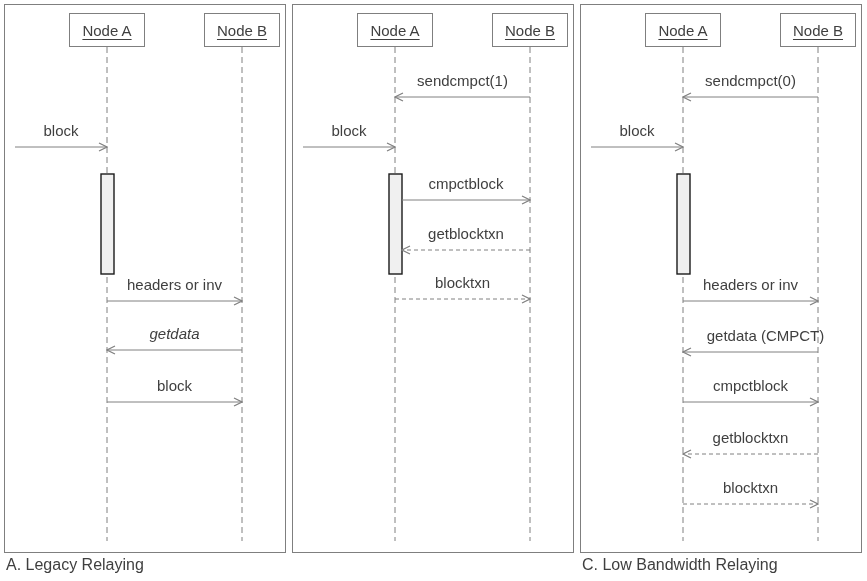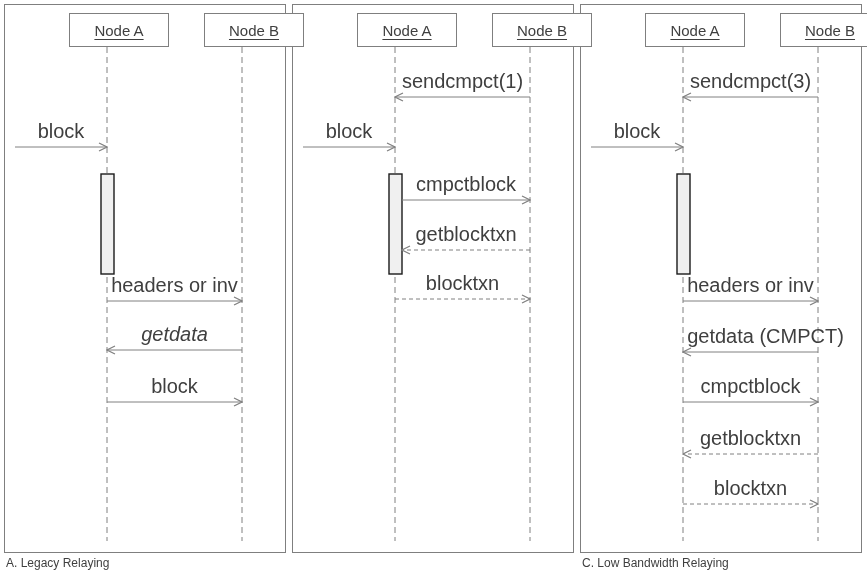--- a/index.html
+++ b/index.html
@@ -24,48 +24,48 @@
     box-sizing: border-box;
     background: #ffffff;
   }
   .panel svg {
     position: absolute;
     left: 0;
     top: 0;
   }
   .node-box {
     position: absolute;
-    width: 100px;
+    width: 76px;
     height: 34px;
     box-sizing: border-box;
     border: 1.5px solid #7f7f7f;
     background: #ffffff;
     display: flex;
     align-items: center;
     justify-content: center;
     font-size: 15px;
     color: #3f3f3f;
     text-decoration: underline;
     text-underline-offset: 3px;
     white-space: nowrap;
     z-index: 2;
   }
   .msg-label {
     position: absolute;
     transform: translateX(-50%);
-    font-size: 20px;
+    font-size: 15px;
     line-height: 18px;
     color: #3f3f3f;
     white-space: nowrap;
     z-index: 2;
   }
   .caption {
     position: absolute;
     top: 556px;
-    font-size: 12px;
+    font-size: 16px;
     color: #3f3f3f;
     white-space: nowrap;
   }
 </style>
 </head>
 <body>
 
 <div id="stage">
     <div class="panel" style="left: 4px; border-color: rgb(127, 127, 127);">
       <svg width="282" height="549">
@@ -133,21 +133,21 @@
         <line x1="237" y1="42" x2="237" y2="536" stroke="#808080" stroke-width="1" stroke-dasharray="6 4"></line>
         <rect x="96" y="169" width="13" height="100" fill="#f0f0f0" stroke="#1a1a1a" stroke-width="1.4"></rect>
         <line x1="237" y1="92" x2="102" y2="92" stroke="#808080" stroke-width="1" marker-end="url(#arrow-2)"></line>
         <line x1="10" y1="142" x2="102" y2="142" stroke="#808080" stroke-width="1" marker-end="url(#arrow-2)"></line>
         <line x1="102" y1="296" x2="237" y2="296" stroke="#808080" stroke-width="1" marker-end="url(#arrow-2)"></line>
         <line x1="237" y1="347" x2="102" y2="347" stroke="#808080" stroke-width="1" marker-end="url(#arrow-2)"></line>
         <line x1="102" y1="397" x2="237" y2="397" stroke="#808080" stroke-width="1" marker-end="url(#arrow-2)"></line>
         <line x1="237" y1="449" x2="102" y2="449" stroke="#808080" stroke-width="1" marker-end="url(#arrow-2)" stroke-dasharray="4 3"></line>
         <line x1="102" y1="499" x2="237" y2="499" stroke="#808080" stroke-width="1" marker-end="url(#arrow-2)" stroke-dasharray="4 3"></line>
       </svg>
-      <div class="msg-label" style="left: 169.5px; top: 67px;">sendcmpct(3)</div>
+      <div class="msg-label" style="left: 169.5px; top: 67px;">sendcmpct(0)</div>
       <div class="msg-label" style="left: 56px; top: 117px;">block</div>
       <div class="msg-label" style="left: 169.5px; top: 271px;">headers or inv</div>
       <div class="msg-label" style="left: 169.5px; top: 322px; margin-left: 15px;">getdata (CMPCT)</div>
       <div class="msg-label" style="left: 169.5px; top: 372px;">cmpctblock</div>
       <div class="msg-label" style="left: 169.5px; top: 424px;">getblocktxn</div>
       <div class="msg-label" style="left: 169.5px; top: 474px;">blocktxn</div>
       <div class="node-box" style="left: 64px; top: 8px;">
         <span>Node A</span>
       </div>
       <div class="node-box" style="left: 199px; top: 8px;">

